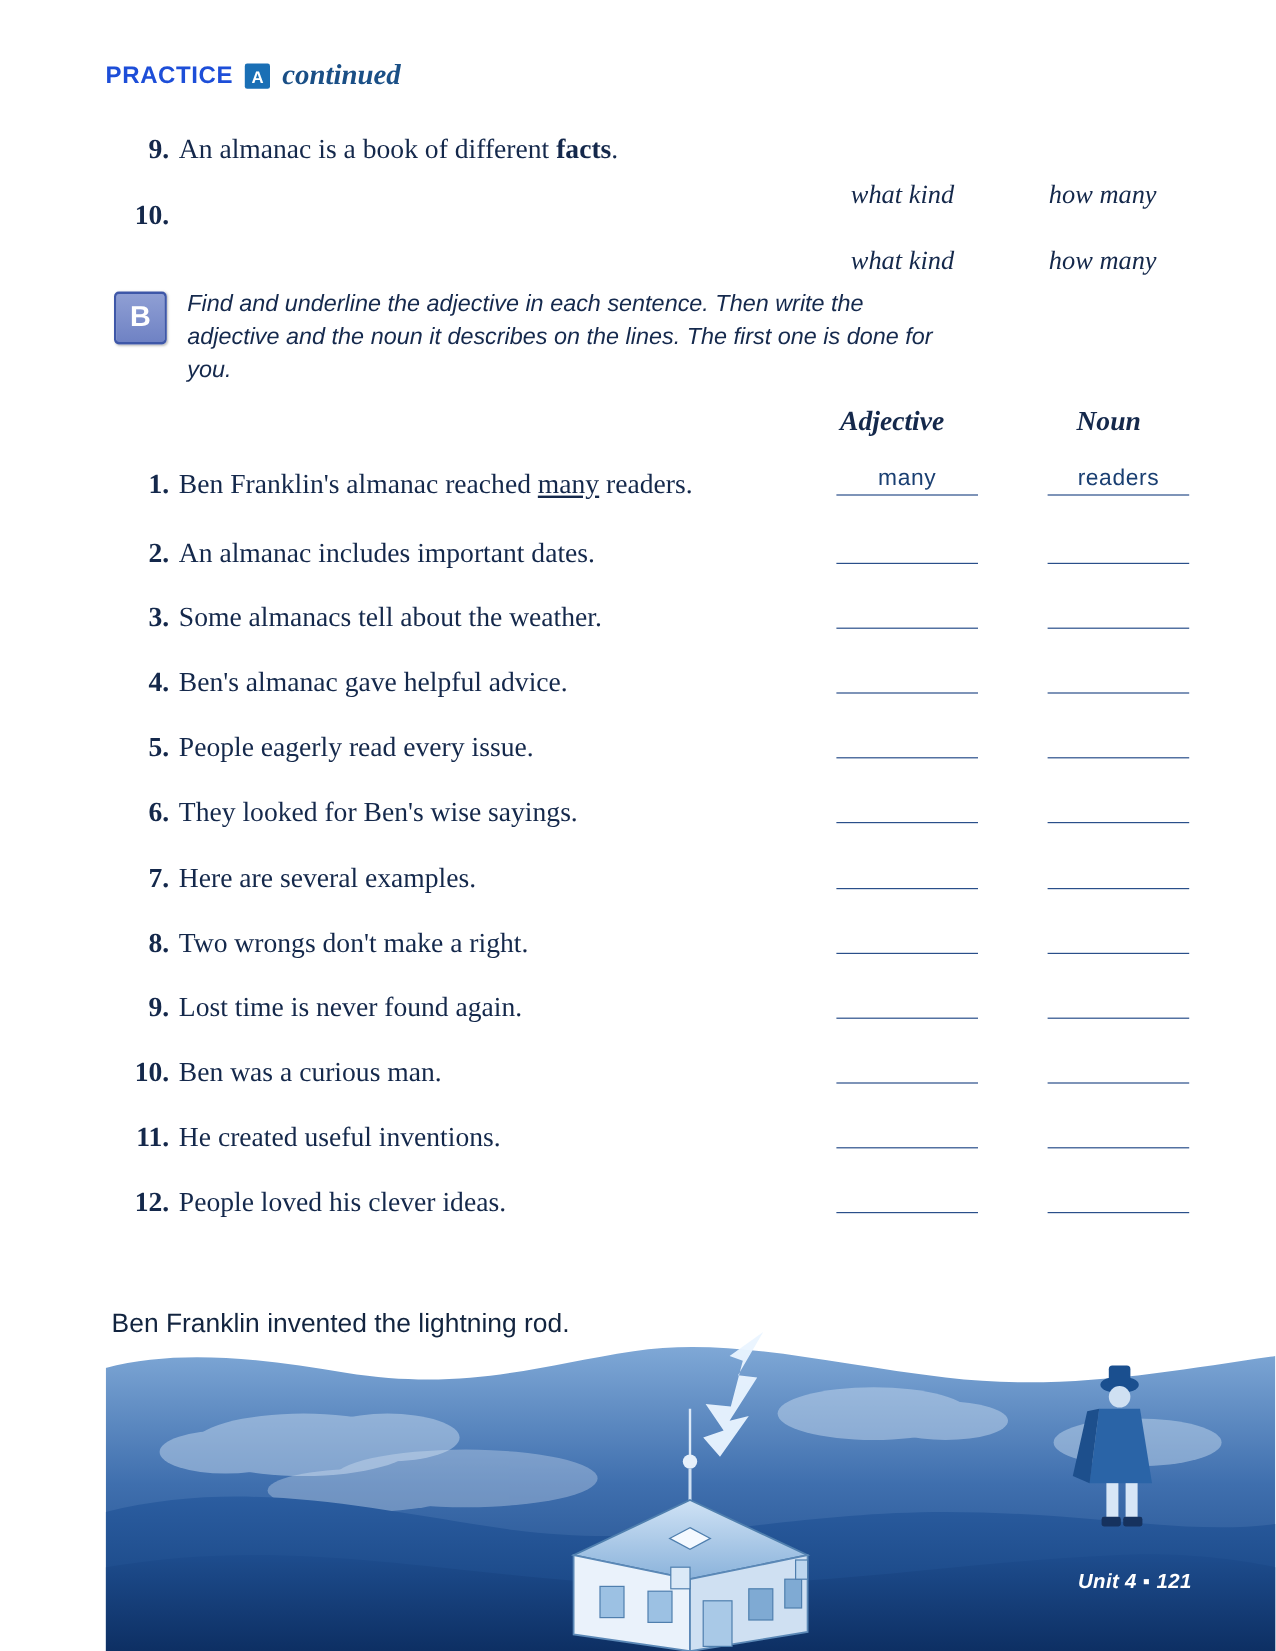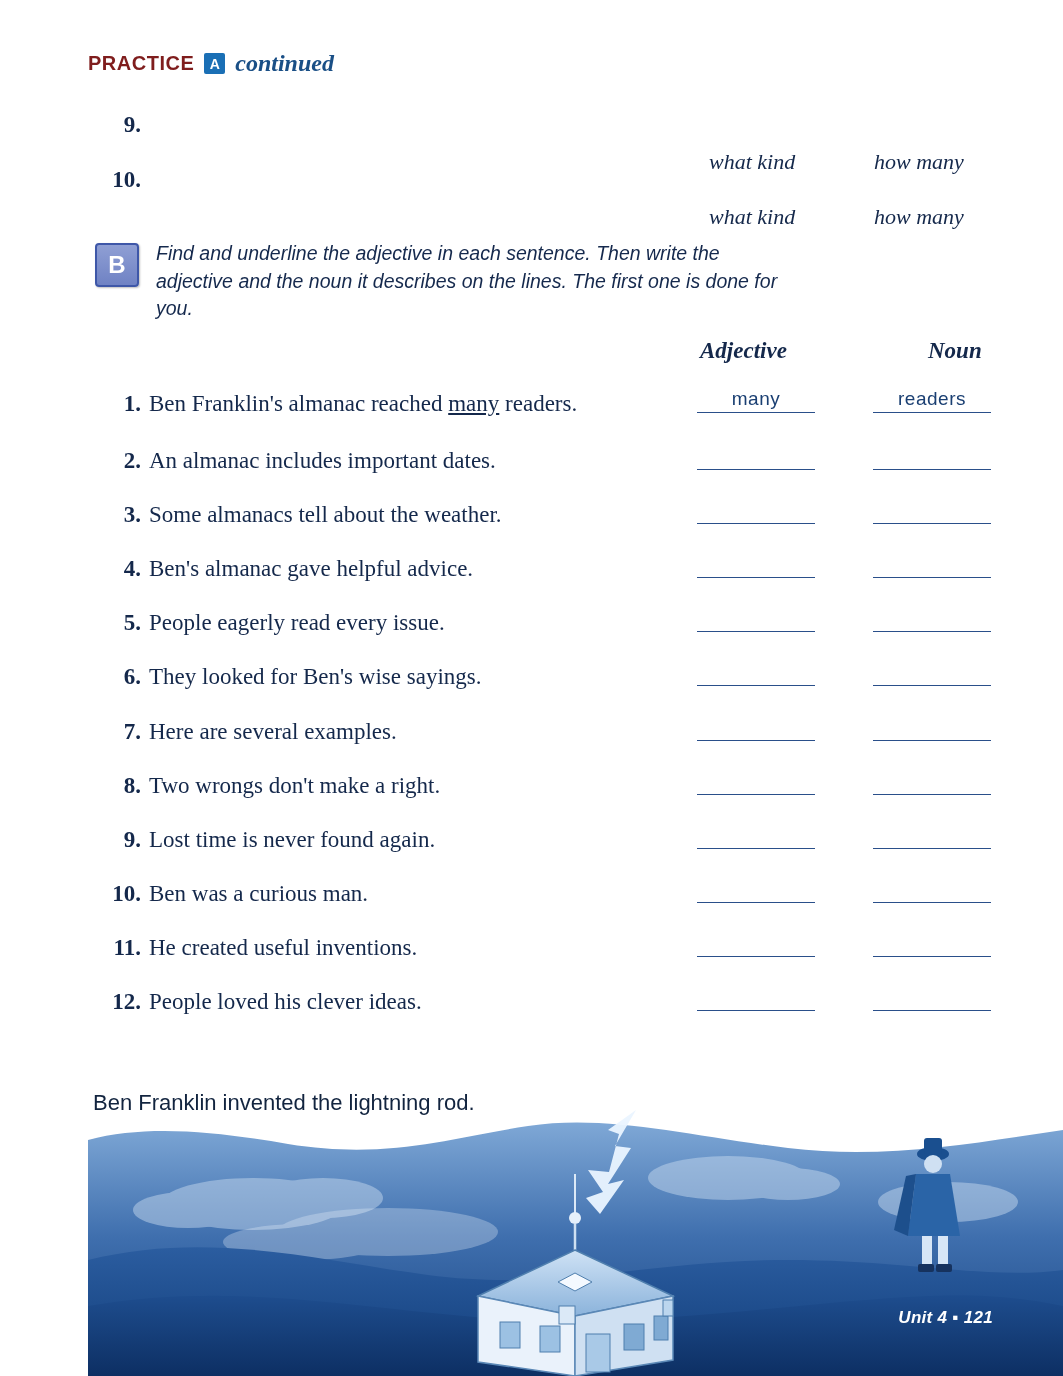--- a/index.html
+++ b/index.html
@@ -27,21 +27,21 @@
     left: 88px;
     display: flex;
     align-items: center;
     gap: 10px;
   }
   .practice-label {
     font-family: "Liberation Sans", sans-serif;
     font-weight: bold;
     font-size: 20px;
     letter-spacing: 0.5px;
-    color: #7f1d1d;
+    color: #1d4ed8;
   }
   .practice-badge {
     width: 21px;
     height: 21px;
     background: #1a6fb5;
     color: #ffffff;
     font-family: "Liberation Sans", sans-serif;
     font-weight: bold;
     font-size: 14px;
     display: flex;
@@ -204,35 +204,36 @@
 <div class="page">
 
   <div class="practice-header">
     <span class="practice-label">PRACTICE</span>
     <span class="practice-badge">A</span>
     <span class="practice-continued">continued</span>
   </div>
 
   <div class="item-a" style="top:112px;">
     <span class="num">9.</span>
+    <span class="sentence"><span>An almanac is a book of different </span><b>facts</b><span>.</span></span>
   </div>
   <span class="choice" style="left:709px; top:113px;">what kind</span>
   <span class="choice" style="left:874px; top:113px;">how many</span>
 
   <div class="item-a" style="top:167px;">
     <span class="num">10.</span>
   </div>
   <span class="choice" style="left:709px; top:168px;">what kind</span>
   <span class="choice" style="left:874px; top:168px;">how many</span>
 
   <div class="dir-badge">B</div>
   <div class="directions">Find and underline the adjective in each sentence. Then write the adjective and the noun it describes on the lines. The first one is done for you.</div>
 
   <div class="col-head" style="left:700px; top:338px;">Adjective</div>
-  <div class="col-head" style="left:928px; top:338px;">Noun</div>
+  <div class="col-head" style="left:897px; top:338px;">Noun</div>
 
   <div class="item-b" style="top:391px;">
     <span class="num">1.</span>
     <span><span>Ben Franklin's almanac reached </span><u>many</u><span> readers.</span></span>
   </div>
   <div class="answer-line" style="left:697px; top:386px;">
       <span>many</span>
     </div>
   <div class="answer-line" style="left:873px; top:386px;">
       <span>readers</span>

